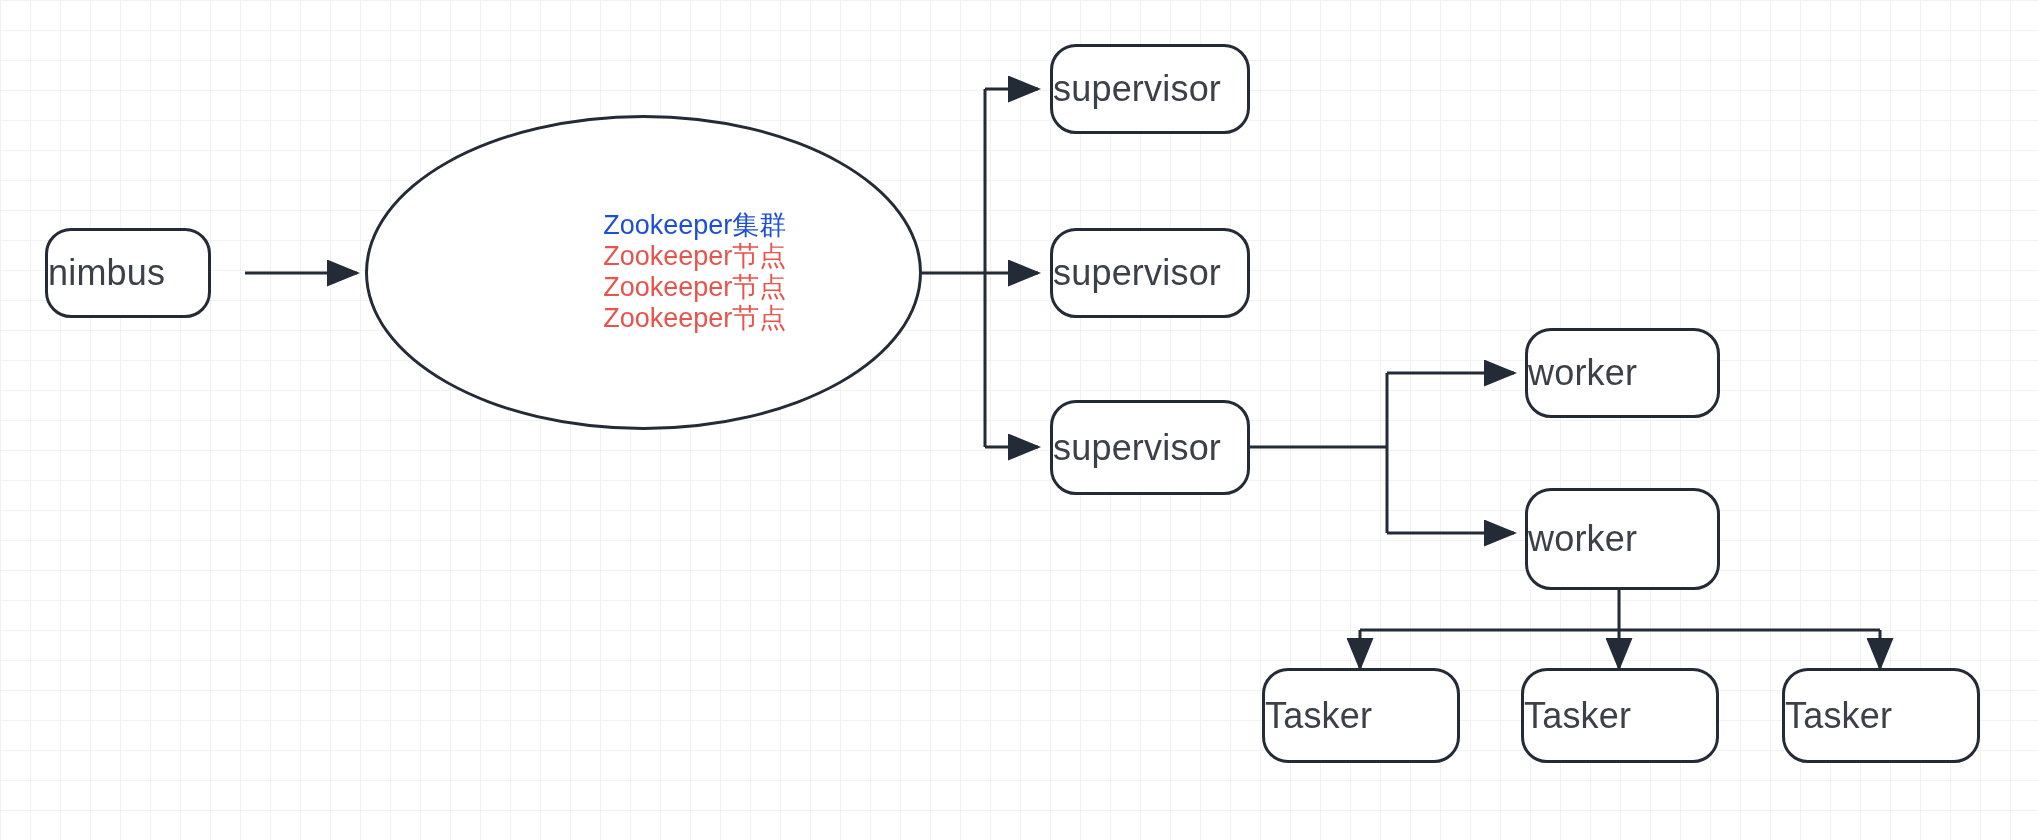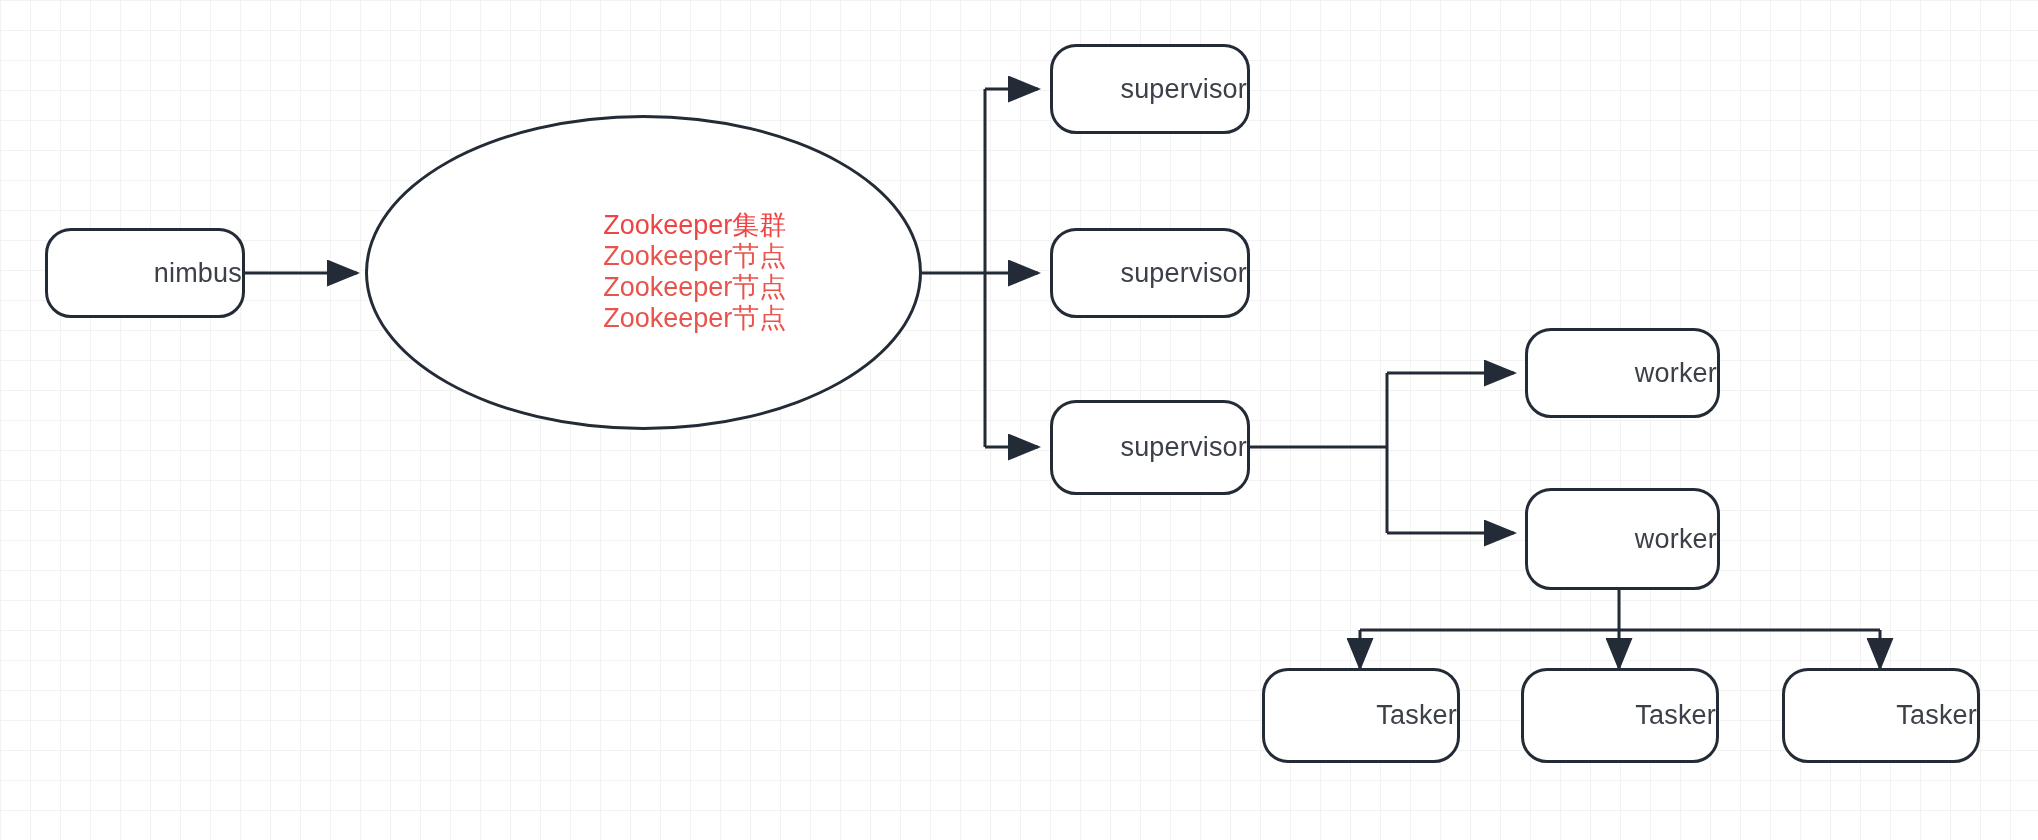--- a/index.html
+++ b/index.html
@@ -33,25 +33,25 @@
     top: 0;
     width: 2038px;
     height: 840px;
     pointer-events: none;
   }
   .node {
     position: absolute;
     box-sizing: border-box;
     display: flex;
     align-items: center;
-    justify-content: flex-end;
+    justify-content: flex-start;
     background: #ffffff;
     border: 3px solid #232b36;
     color: #3c4149;
-    font-size: 27px;
+    font-size: 36px;
     font-weight: 400;
     letter-spacing: 0.2px;
     z-index: 2;
   }
   .rounded {
     border-radius: 26px;
   }
   .ellipse {
     position: absolute;
     box-sizing: border-box;
@@ -67,21 +67,21 @@
     position: absolute;
     left: 50%;
     top: 50%;
     transform: translate(-22%, -50%);
     text-align: left;
     line-height: 1.16;
     white-space: nowrap;
   }
   .zk-line {
     font-size: 27px;
-    color: #ef4444;
+    color: #1d4ed8;
   }
   .zk-line.red {
     color: #e8534b;
     text-align: right;
   }
 </style>
 </head>
 <body>
 
 <div id="canvas">
@@ -114,21 +114,21 @@
 
     <g>
       <path d="M1619,590 L1619,630" fill="none" stroke="#232b36" stroke-width="3"></path>
       <path d="M1360,630 L1880,630" fill="none" stroke="#232b36" stroke-width="3"></path>
       <path d="M1360,630 L1360,668" fill="none" stroke="#232b36" stroke-width="3" marker-end="url(#arrowhead)"></path>
       <path d="M1619,630 L1619,668" fill="none" stroke="#232b36" stroke-width="3" marker-end="url(#arrowhead)"></path>
       <path d="M1880,630 L1880,668" fill="none" stroke="#232b36" stroke-width="3" marker-end="url(#arrowhead)"></path>
     </g>
   </svg>
 
-  <div class="node rounded" style="left:45px; top:228px; width:200px; height:90px;">
+  <div class="node rounded" style="left:45px; top:228px; width:166px; height:90px;">
     <span>nimbus</span>
   </div>
 
   <div class="ellipse" style="left:365px; top:115px; width:557px; height:315px;">
     <div class="ellipse-text">
       <div class="zk-line">Zookeeper集群</div>
       <div class="zk-line red">Zookeeper节点</div>
       <div class="zk-line red">Zookeeper节点</div>
       <div class="zk-line red">Zookeeper节点</div>
     </div>

